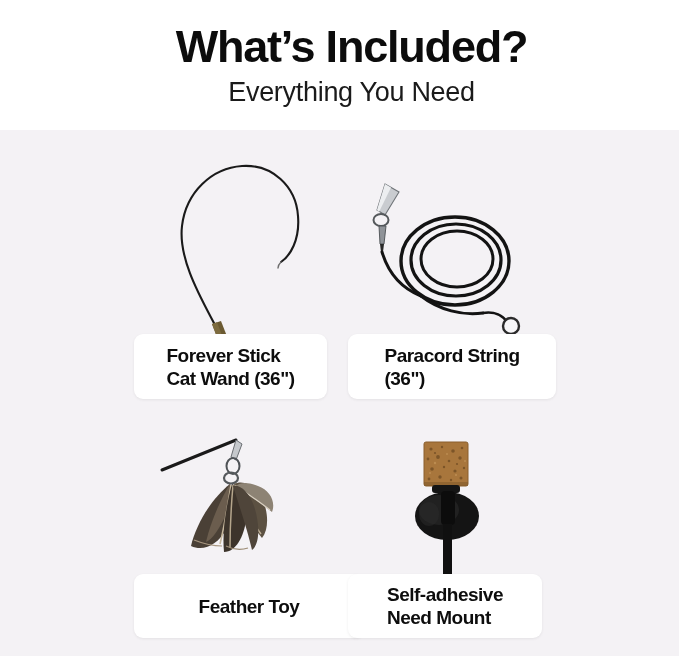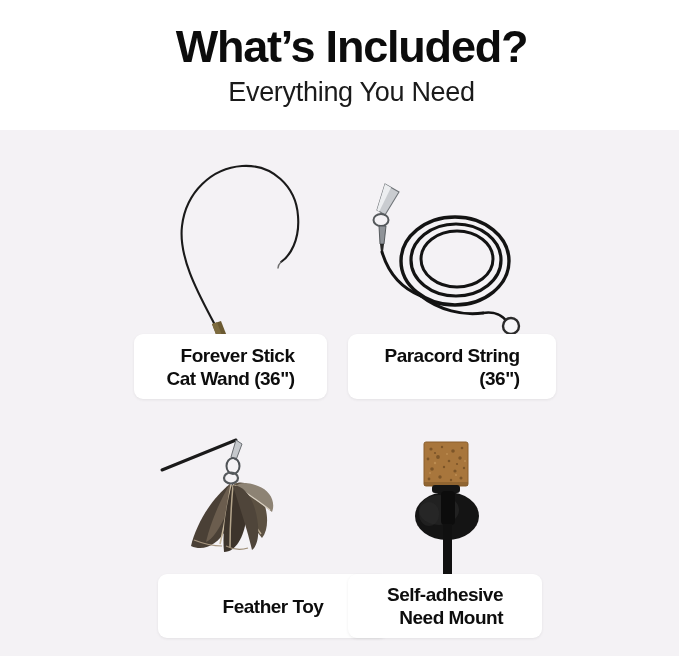--- a/index.html
+++ b/index.html
@@ -76,37 +76,37 @@
   }
 
   .label-card {
     position: absolute;
     background: #ffffff;
     border-radius: 9px;
     box-shadow: 0 1px 3px rgba(0,0,0,0.07);
     display: flex;
     align-items: center;
     justify-content: center;
-    text-align: right;
+    text-align: left;
     box-sizing: border-box;
   }
   .label-text {
     font-family: "Liberation Sans", sans-serif;
     font-weight: bold;
     font-size: 19px;
     line-height: 23px;
     color: #0d0d0d;
     letter-spacing: -0.5px;
     padding: 0 6px;
   }
 
   
   #card-wand      { left: 134px; top: 334px; width: 193px; height: 65px; }
   #card-paracord  { left: 348px; top: 334px; width: 208px; height: 65px; }
-  #card-feather   { left: 134px; top: 574px; width: 230px; height: 64px; margin-left: 24px; }
+  #card-feather   { left: 134px; top: 574px; width: 230px; height: 64px; }
   #card-mount     { left: 348px; top: 574px; width: 194px; height: 64px; }
 
   
   #art-wand      { left: 150px; top: 150px; }
   #art-paracord  { left: 355px; top: 168px; }
   #art-feather   { left: 160px; top: 428px; }
   #art-mount     { left: 385px; top: 428px; }
 
   svg { display: block; }
 </style>

